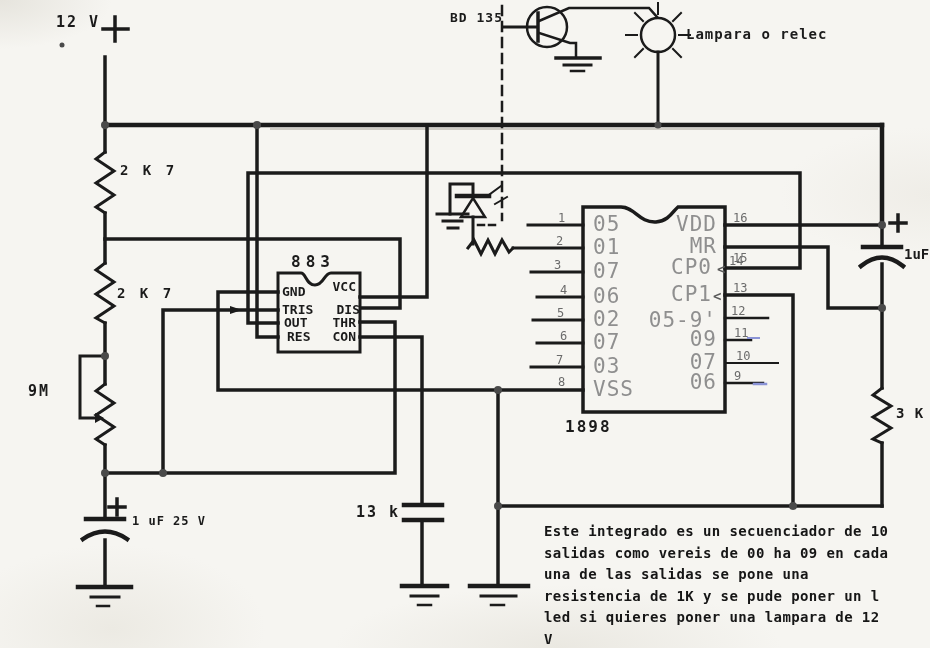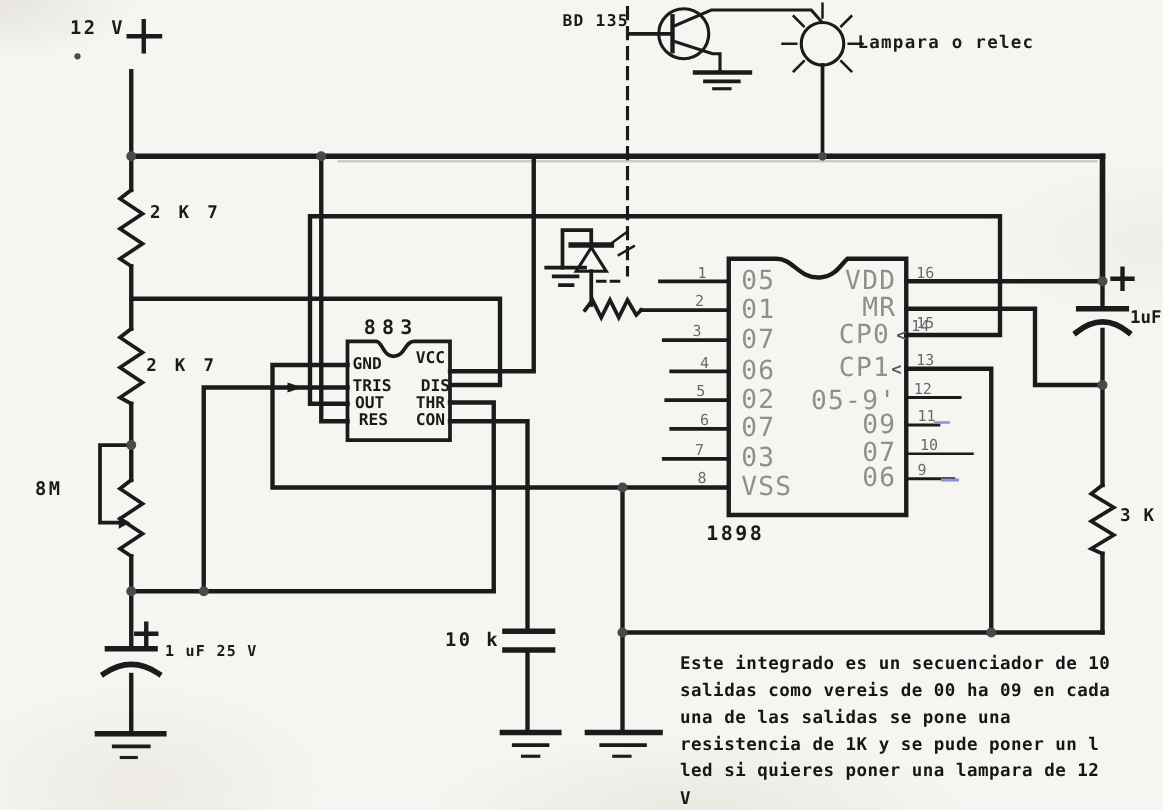--- a/index.html
+++ b/index.html
@@ -167,23 +167,23 @@
     <circle class="dotj" cx="793" cy="506" r="4"></circle>
     <circle class="dotj" cx="882" cy="225" r="4"></circle>
     <circle class="dotj" cx="882" cy="308" r="4"></circle>
   </svg>
 
   <div class="lbl f15" style="left:56px;top:13px">12 V</div>
   <div class="lbl f13" style="left:450px;top:10px">BD 135</div>
   <div class="lbl f14 ls1" style="left:686px;top:26px">Lampara o relec</div>
   <div class="lbl f14 ls3" style="left:120px;top:162px">2 K 7</div>
   <div class="lbl f14 ls3" style="left:117px;top:285px">2 K 7</div>
-  <div class="lbl f15" style="left:28px;top:382px">8M</div>
+  <div class="lbl f15" style="left:28px;top:382px">9M</div>
   <div class="lbl f12" style="left:132px;top:514px">1 uF 25 V</div>
-  <div class="lbl f15" style="left:356px;top:503px">10 k</div>
+  <div class="lbl f15" style="left:356px;top:503px">13 k</div>
   <div class="lbl f14" style="left:904px;top:246px">1uF</div>
   <div class="lbl f14 ls1" style="left:896px;top:405px">3 K</div>
 
   <div class="lbl t555" style="left:291px;top:252px">883</div>
   <div class="lbl pin555" style="left:282px;top:284px">GND</div>
   <div class="lbl pin555" style="left:282px;top:302px">TRIS</div>
   <div class="lbl pin555" style="left:284px;top:315px">OUT</div>
   <div class="lbl pin555" style="left:287px;top:329px">RES</div>
   <div class="lbl pin555 ralign" style="right:574px;top:279px">VCC</div>
   <div class="lbl pin555 ralign" style="right:570px;top:302px">DIS</div>

